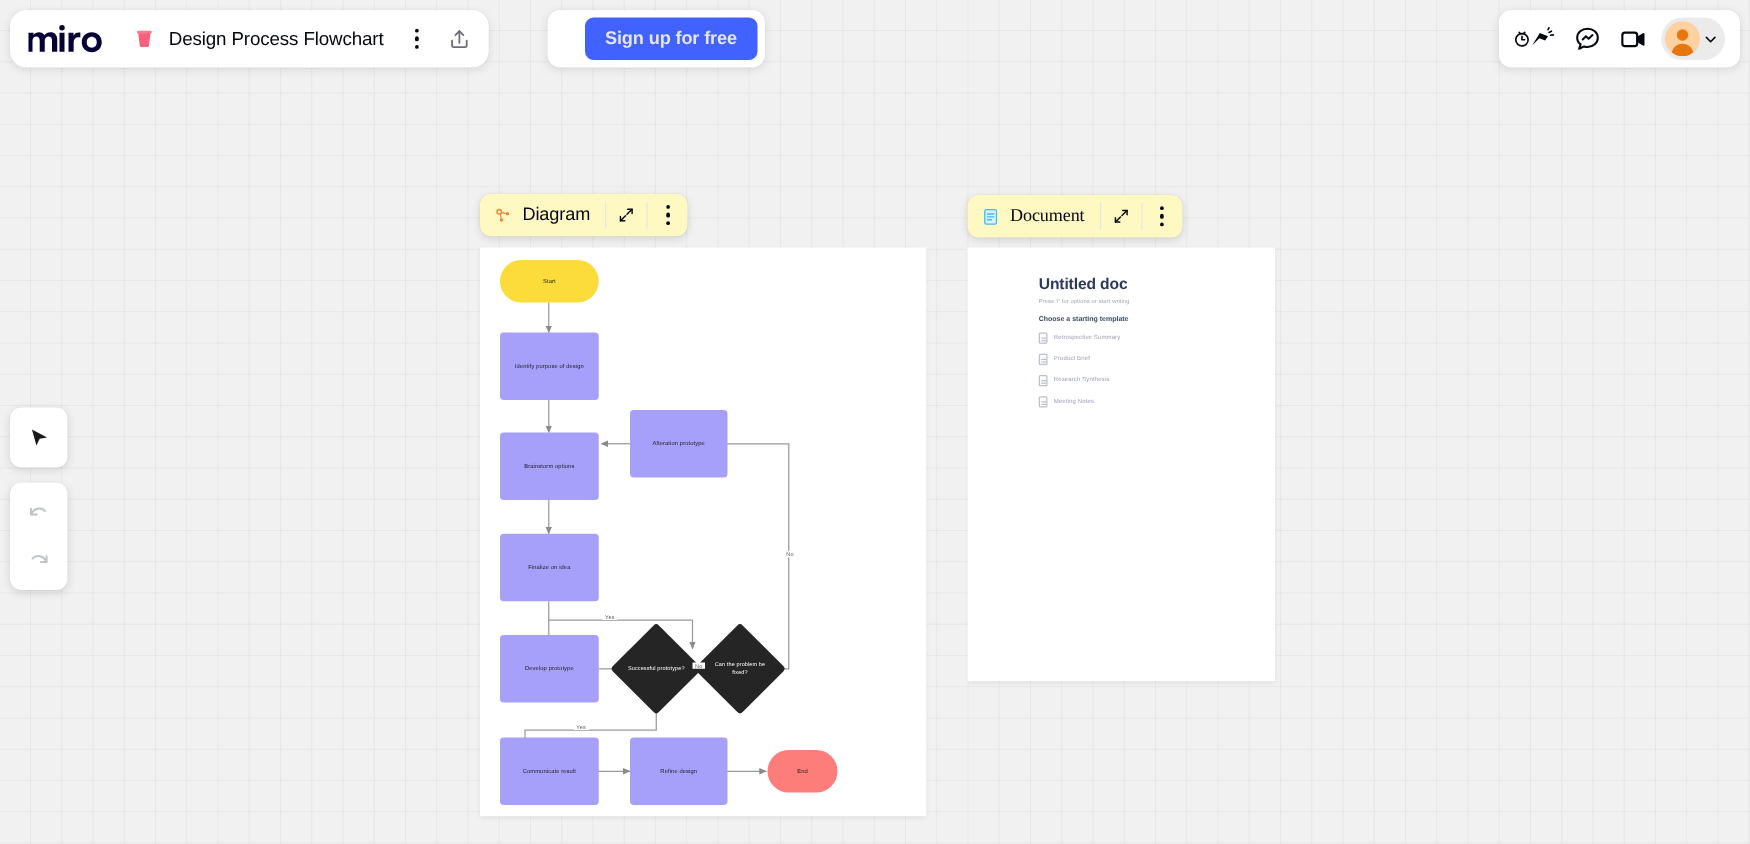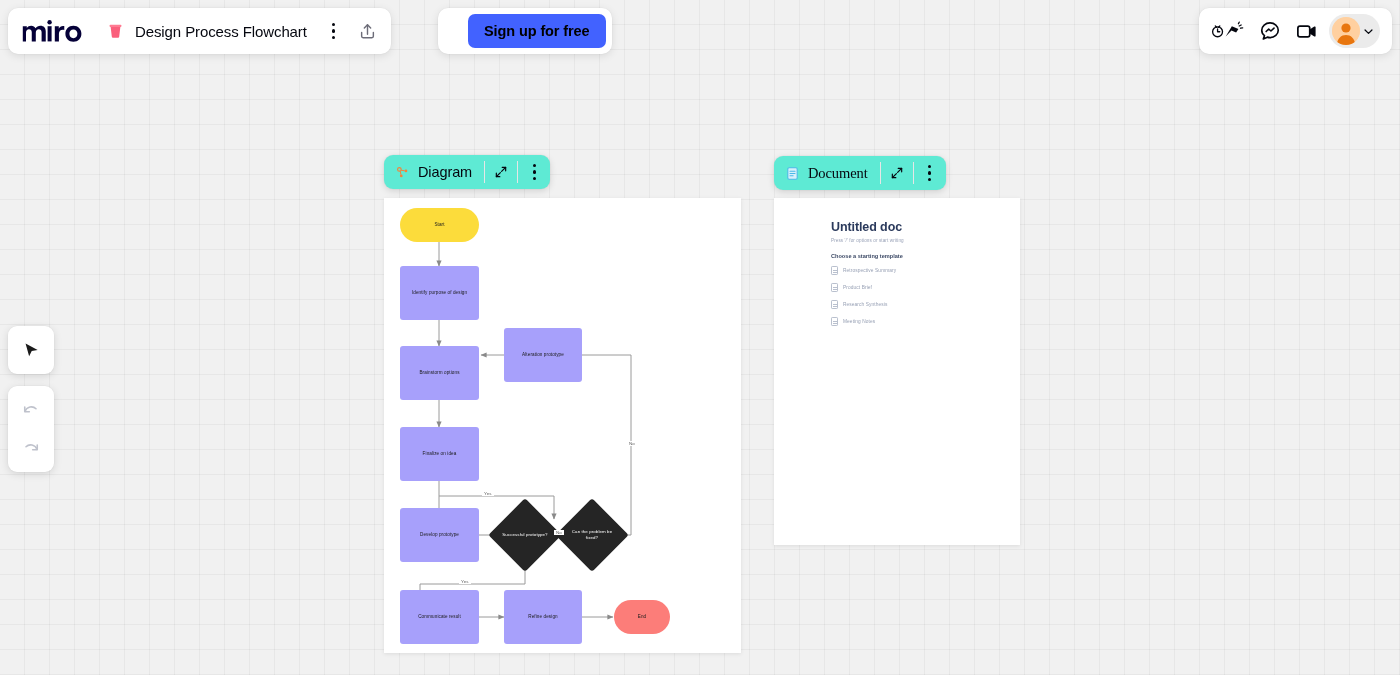--- a/index.html
+++ b/index.html
@@ -29,20 +29,21 @@
     border-radius: 10px;
     box-shadow: 0 2px 8px rgba(0,0,0,0.10), 0 0 0 0.5px rgba(0,0,0,0.03);
     display: flex; align-items: center;
     pointer-events: auto;
   }
 
   
   .board-card {
     position: absolute; left: 8px; top: 8px; height: 46px;
     padding: 0 6px 0 14px;
+    border-radius: 13px;
   }
   .miro-logo { display: flex; align-items: center; margin-right: 14px; }
   .miro-logo svg { display: block; }
   .board-emoji {
     width: 22px; height: 22px; margin-right: 9px;
     display: flex; align-items: center; justify-content: center;
     font-size: 17px; line-height: 1;
   }
   .board-title {
     font-size: 15px; color: #05070f; white-space: nowrap;
@@ -60,21 +61,21 @@
   
   .signup-card {
     position: absolute; left: 438px; top: 8px; height: 46px;
     padding: 0 6px 0 30px;
   }
   .signup-text {
     font-size: 15px; color: #05070f; white-space: nowrap; padding-right: 27px;
     letter-spacing: -0.1px;
   }
   .signup-btn {
-    background: #4262ff; color: #000000; border: none; cursor: pointer;
+    background: #4262ff; color: #e5e5e5; border: none; cursor: pointer;
     height: 34px; padding: 0 16px; border-radius: 7px;
     font-family: inherit; font-size: 14.5px; font-weight: 700;
     letter-spacing: -0.1px; white-space: nowrap;
   }
 
   
   .tools-card {
     position: absolute; right: 8px; top: 8px; height: 46px;
     padding: 0 6px; gap: 2px;
   }
@@ -109,21 +110,21 @@
   }
   .tool-btn {
     width: 38px; height: 38px; border-radius: 8px; border: none;
     background: transparent; cursor: pointer;
     display: flex; align-items: center; justify-content: center;
   }
 
   
   .panel-header {
     position: absolute; height: 34px; z-index: 20;
-    background: #5eead4; border-radius: 9px;
+    background: #fef9c3; border-radius: 9px;
     box-shadow: 0 2px 7px rgba(0,0,0,0.13), 0 0 0 0.5px rgba(0,0,0,0.04);
     display: flex; align-items: center;
   }
   .ph-label {
     display: flex; align-items: center; gap: 8px;
     padding: 0 12px 0 11px; height: 100%; cursor: pointer;
   }
   .ph-label span { font-size: 14.5px; color: #05070f; letter-spacing: -0.1px; }
   .ph-div { width: 1px; height: 22px; background: #e6e6e6; }
   .ph-btn {

